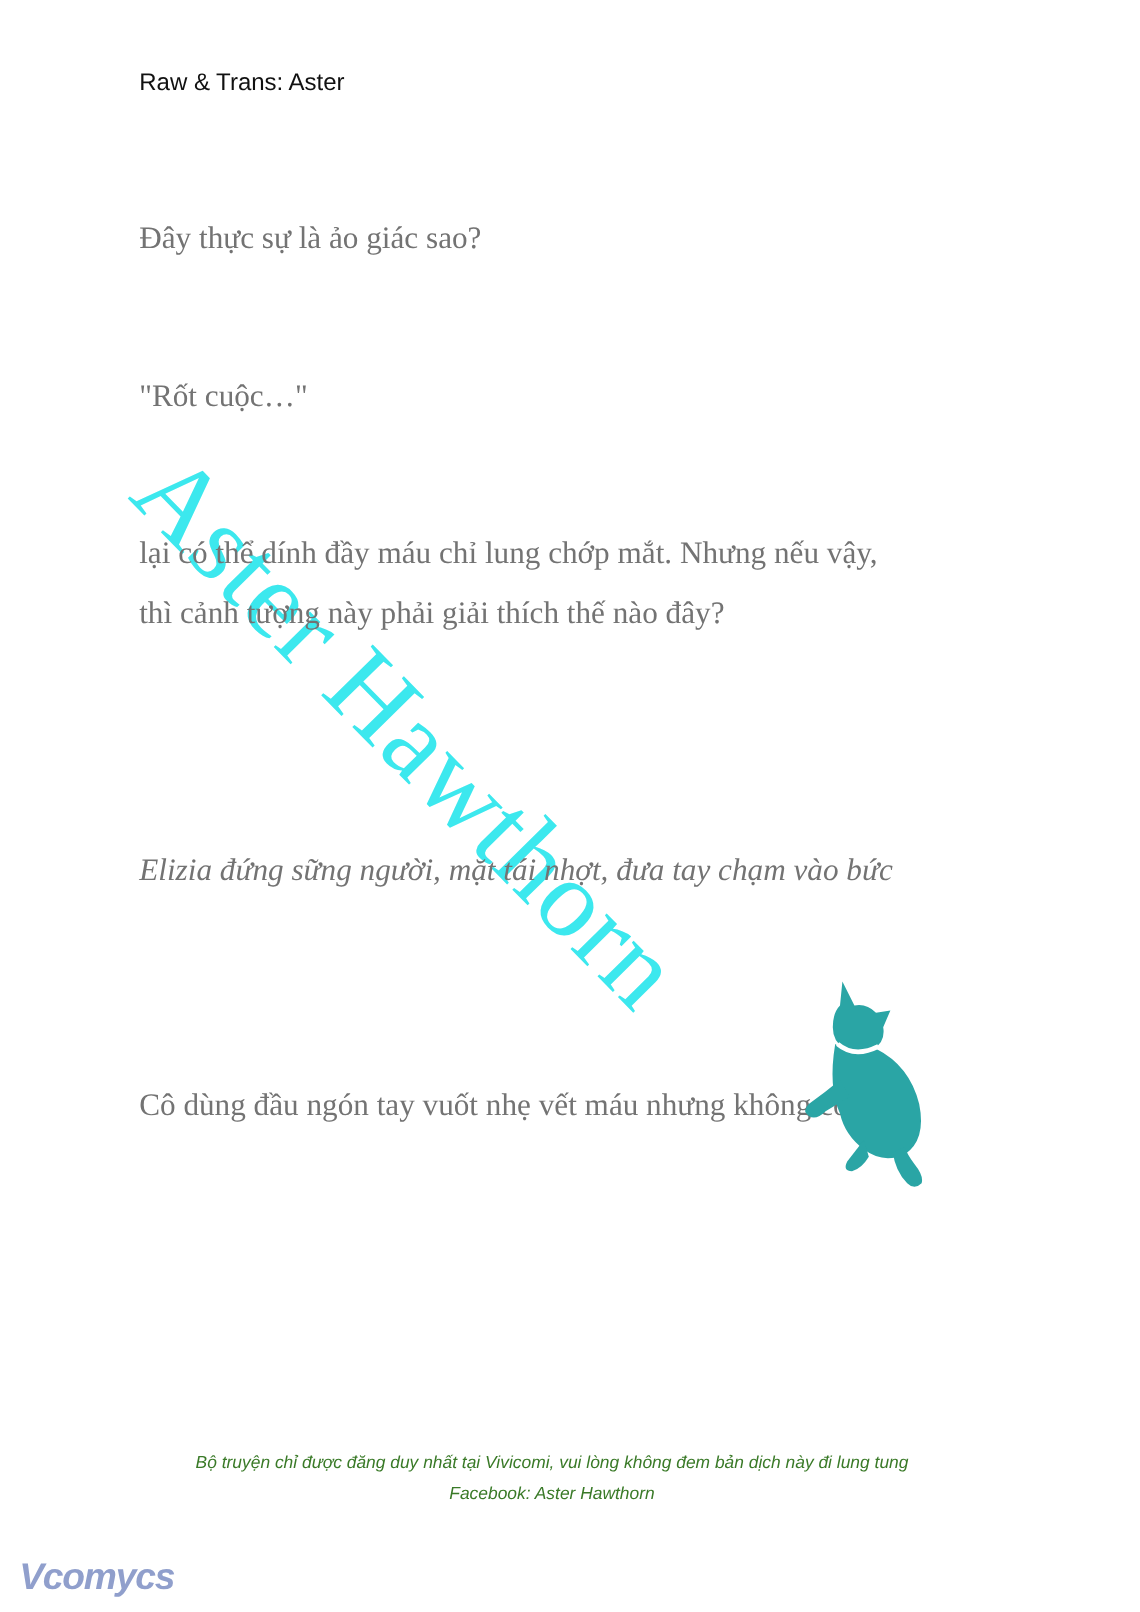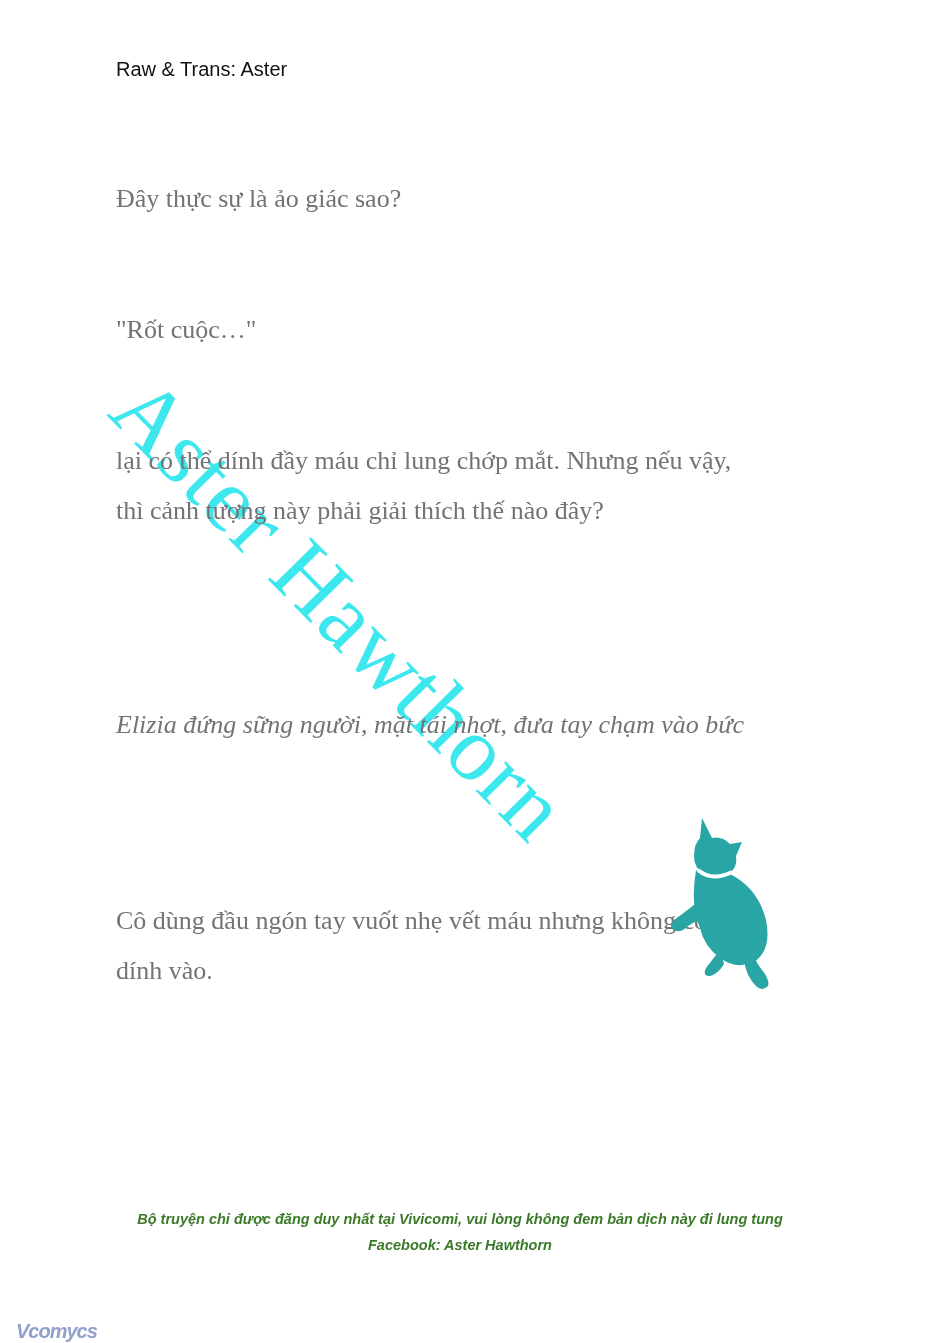--- a/index.html
+++ b/index.html
@@ -69,46 +69,45 @@
     }
 
     .footer {
       position: absolute;
       left: 0;
       top: 1207px;
       width: 920px;
       text-align: center;
       font-family: "Liberation Sans", sans-serif;
       font-style: italic;
-      font-weight: bold;
+      font-weight: normal;
       font-size: 14.5px;
       line-height: 25.5px;
       color: #3a7a28;
     }
     .footer .fl { display: block; }
 
     .logo {
       position: absolute;
       left: 16px;
       top: 1296px;
       width: 130px;
       height: 40px;
     }
     .logo-text {
       font-family: "Liberation Sans", sans-serif;
       font-style: italic;
       font-weight: bold;
-      font-size: 20px;
+      font-size: 31px;
       color: #7d8fc4;
       letter-spacing: -1px;
       position: absolute;
       left: 0;
       top: 0;
       opacity: 0.85;
-      margin-top: 24px;
     }
   </style>
 </head>
 <body>
 
 <div class="page">
 
   <div class="header">Raw &amp; Trans: Aster</div>
 
   <div class="watermark">Aster Hawthorn</div>
@@ -125,21 +124,20 @@
     <span class="line">lại có thể dính đầy máu chỉ lung chớp mắt. Nhưng nếu vậy,</span>
     <span class="line">thì cảnh tượng này phải giải thích thế nào đây?</span>
   </div>
 
   <div class="body-text p4">
     <span class="line">Elizia đứng sững người, mặt tái nhợt, đưa tay chạm vào bức</span>
   </div>
 
   <div class="body-text p5">
     <span class="line">Cô dùng đầu ngón tay vuốt nhẹ vết máu nhưng không có gì</span>
-    <span class="line">dính vào.</span>
   </div>
 
   <svg class="cat" viewBox="0 0 120 180" xmlns="http://www.w3.org/2000/svg">
     <g fill="#2aa5a5">
 
       <path d="M42 8 L52 28 Q62 26 70 34 L82 32 L76 46 Q78 58 68 64 Q56 70 44 64 Q34 58 34 46 Q34 34 40 28 Z"></path>
 
       <path d="M36 60 Q50 72 70 64 Q98 78 106 110 Q112 140 94 152 Q76 160 60 148 Q44 136 40 118 Q30 96 36 60 Z"></path>
 
       <path d="M40 90 Q28 100 14 110 Q8 116 14 120 Q20 124 28 116 L48 104 Z"></path>

